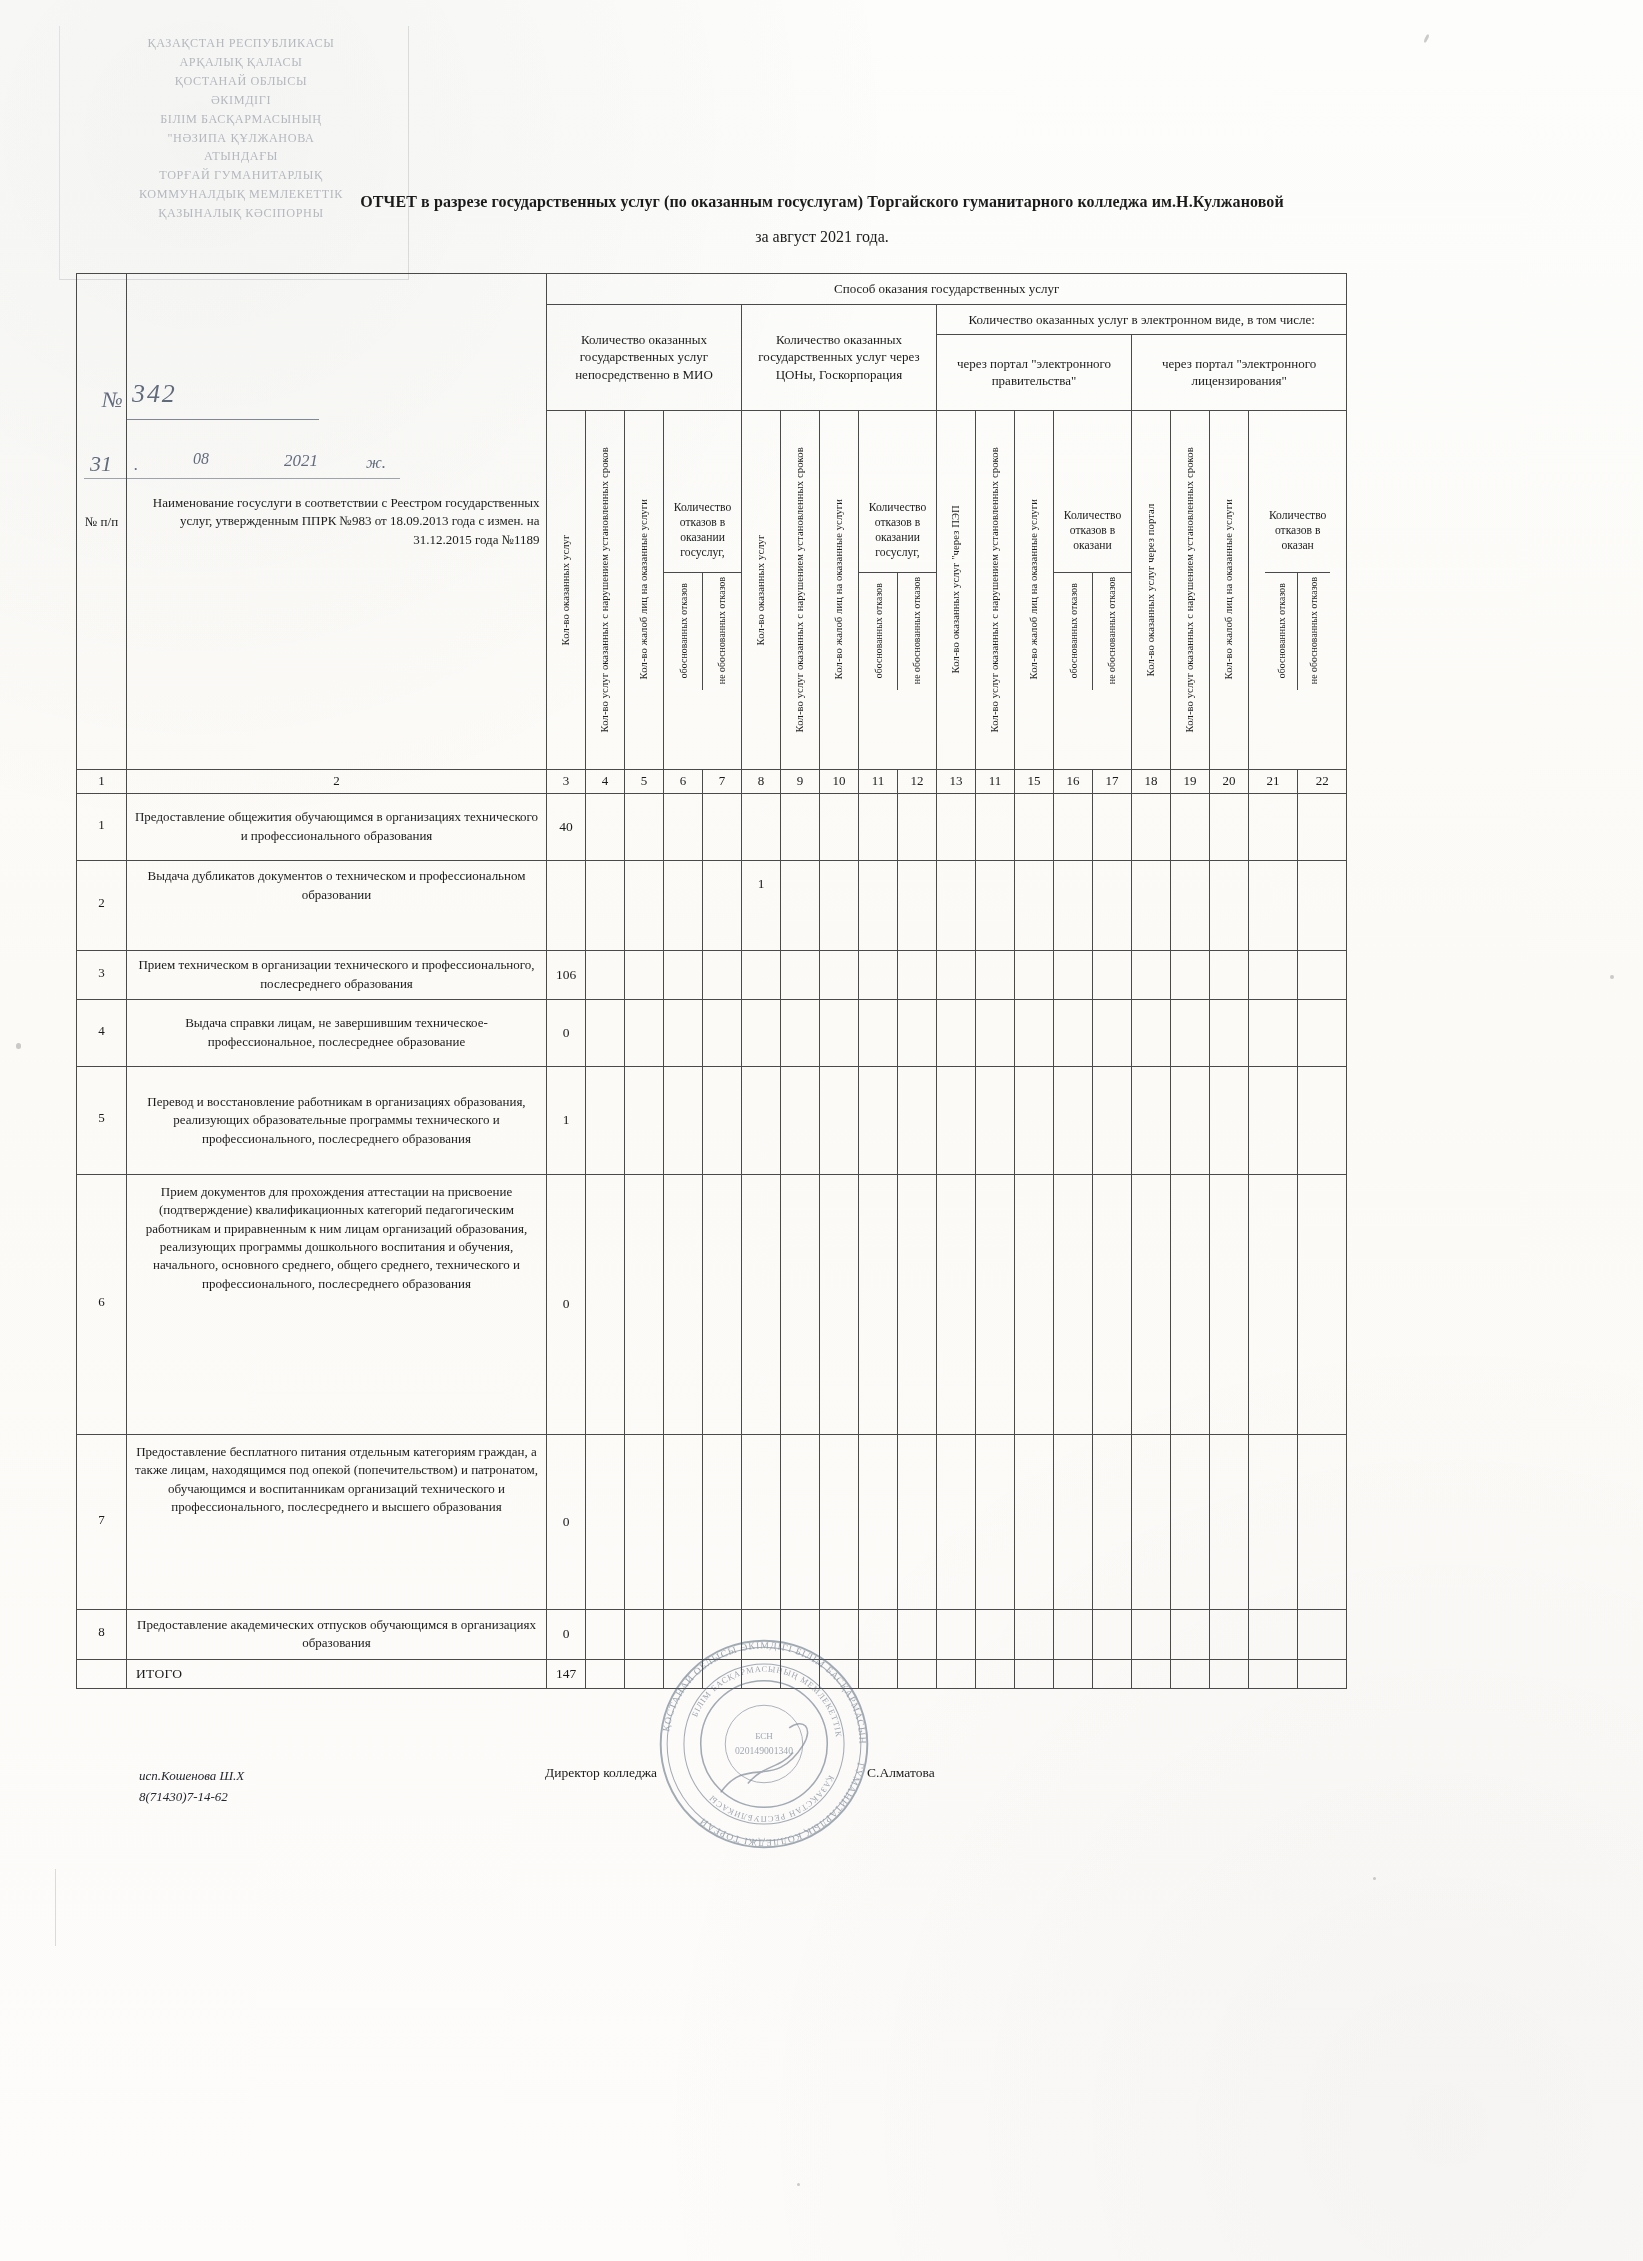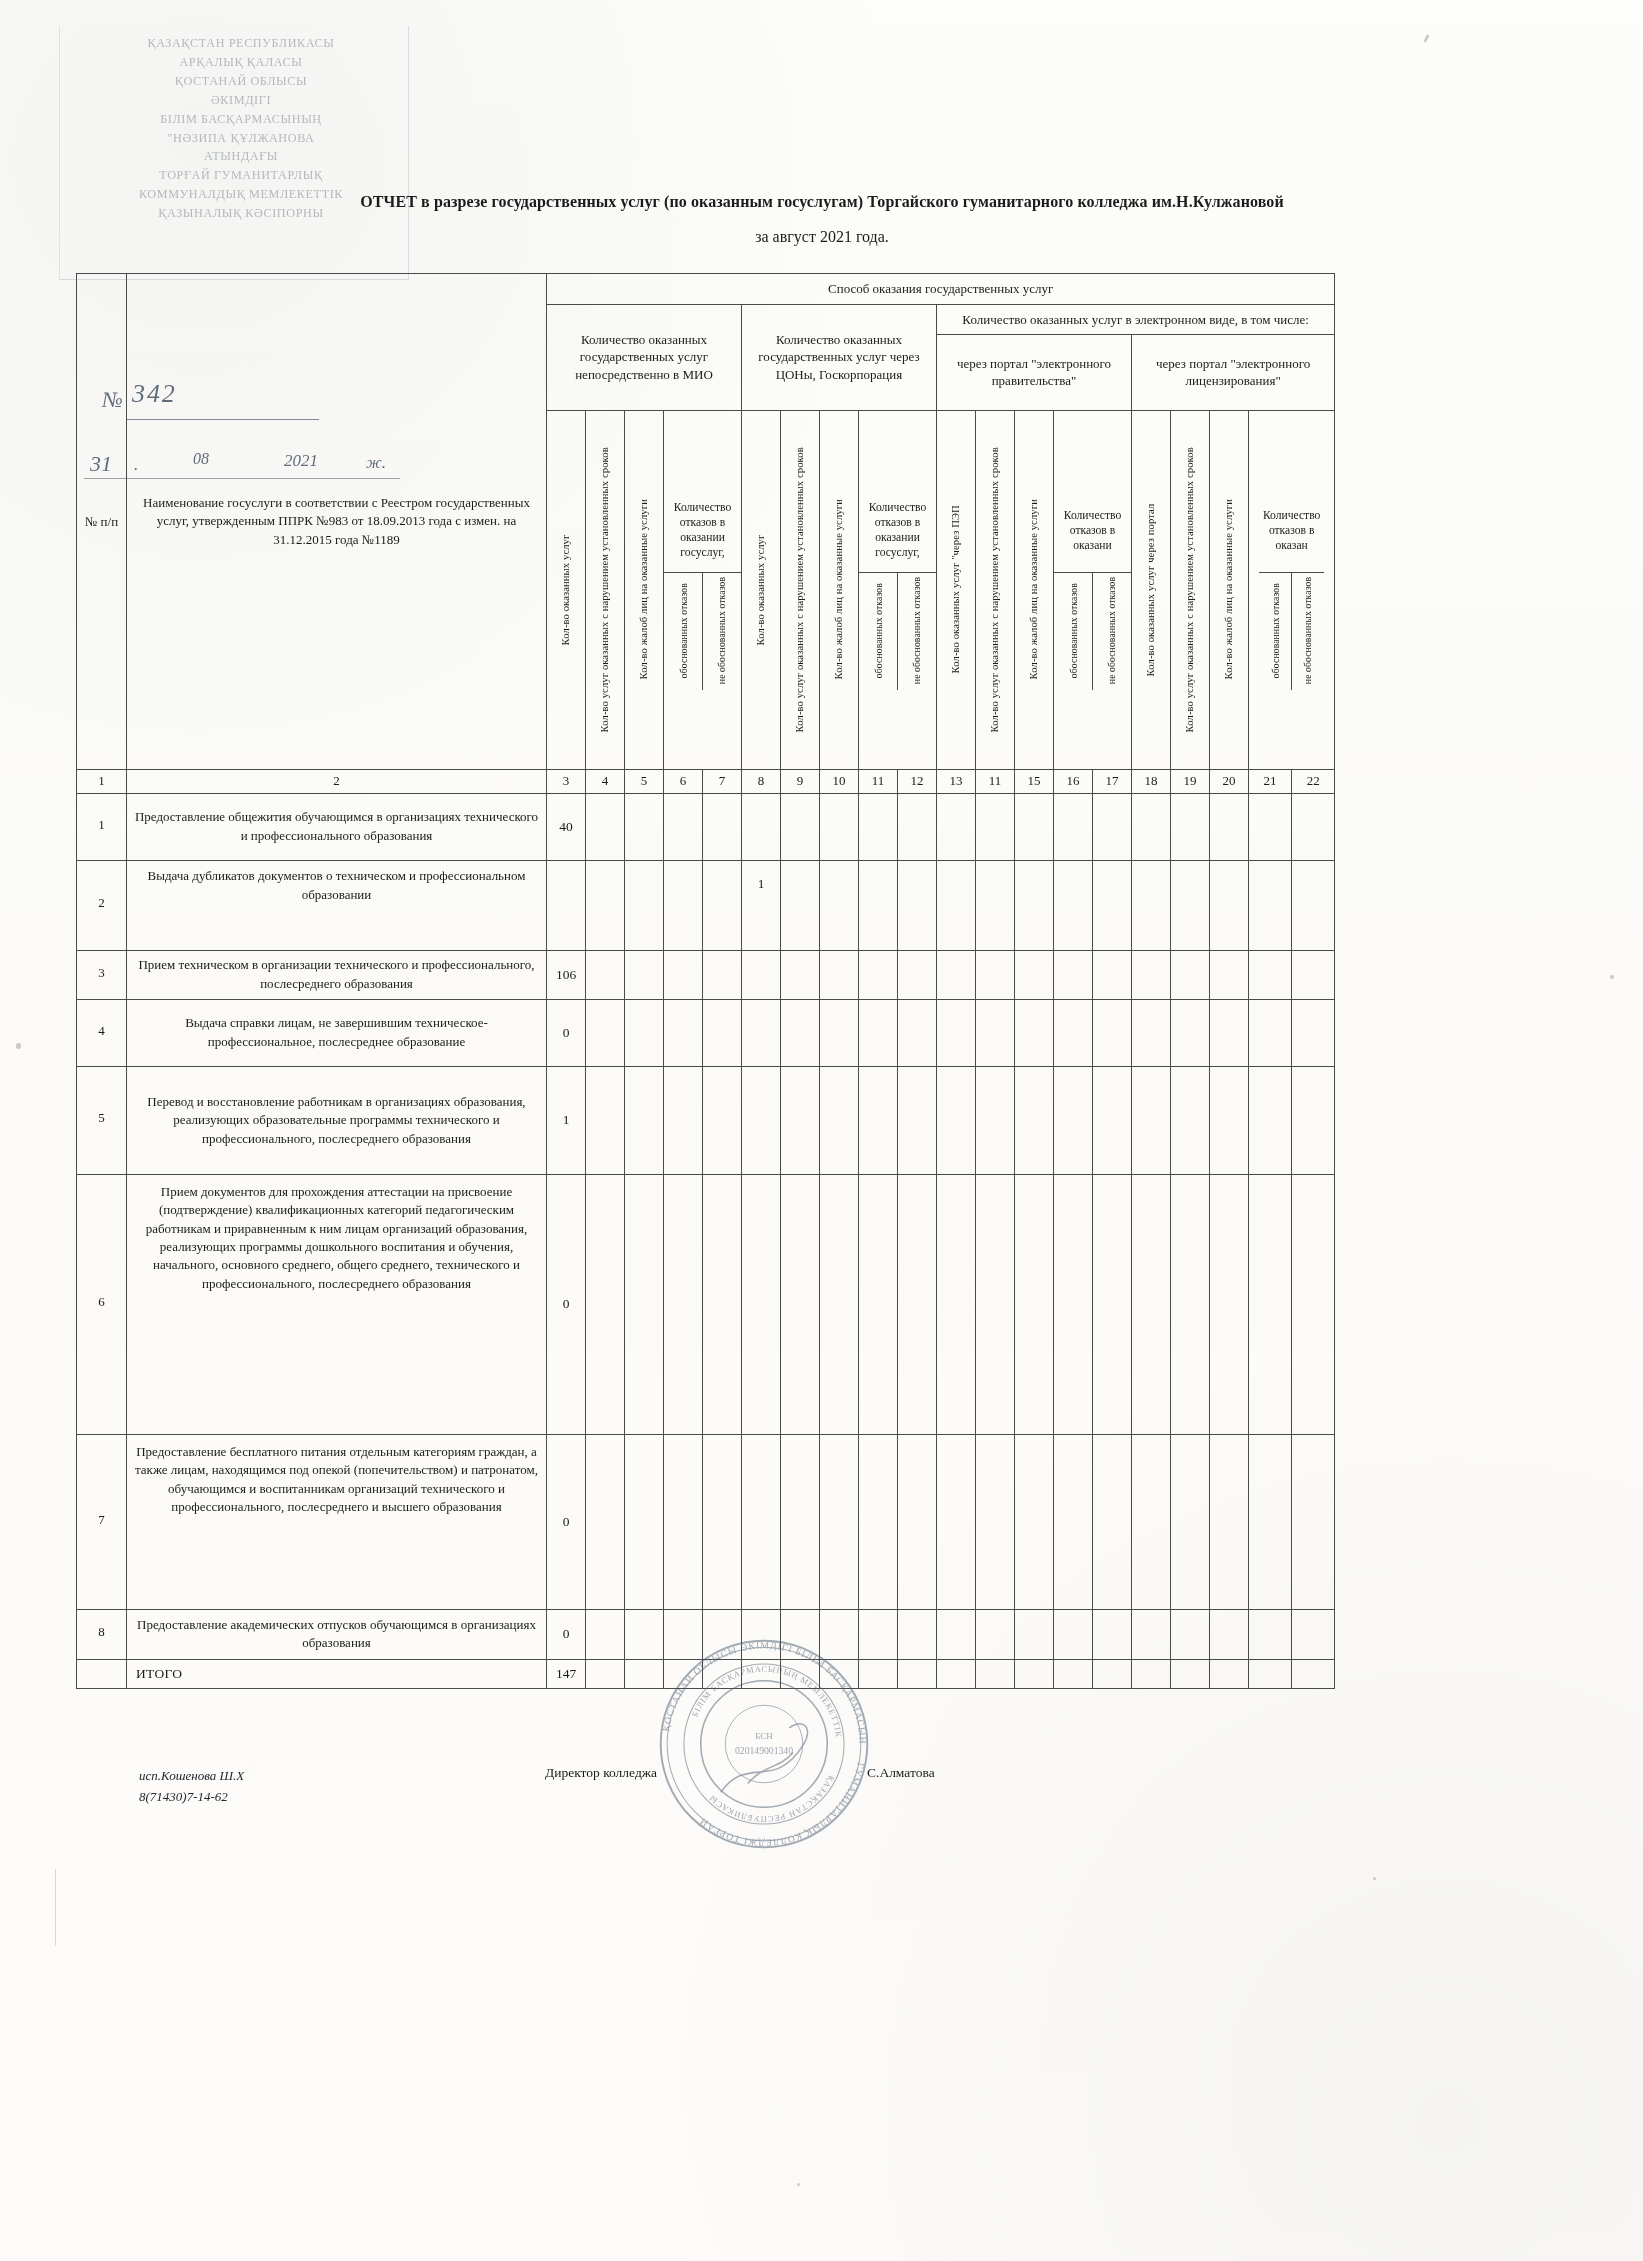--- a/index.html
+++ b/index.html
@@ -166,21 +166,21 @@
     <col style="width:39px">
       <col style="width:39px">
       <col style="width:39px">
       <col style="width:39px">
       <col style="width:39px">
   </colgroup>
 
   <tbody>
       <tr>
     <td rowspan="4" class="grp">№ п/п</td>
-    <td rowspan="4" class="grp" style="text-align:center;line-height:1.4;">Наименование госуслуги в соответствии с Реестром государственных услуг, утвержденным ППРК №983 от 18.09.2013 года с измен. на 31.12.2015 года №1189</td>
+    <td rowspan="4" class="grp" style="text-align:right;line-height:1.4;">Наименование госуслуги в соответствии с Реестром государственных услуг, утвержденным ППРК №983 от 18.09.2013 года с измен. на 31.12.2015 года №1189</td>
     <td colspan="20" class="grp" style="height:22px;">Способ оказания государственных услуг</td>
   </tr>
 
   <tr>
     <td colspan="5" rowspan="2" class="grp" style="height:97px;">Количество оказанных государственных услуг непосредственно в МИО</td>
     <td colspan="5" rowspan="2" class="grp" style="height:97px;">Количество оказанных государственных услуг через ЦОНы, Госкорпорация</td>
     <td colspan="10" class="grp">Количество оказанных услуг в электронном виде, в том числе:</td>
   </tr>
 
   <tr>
@@ -237,21 +237,21 @@
           <td style="border:none;border-right:0.6px solid #4a4a4a;width:50%;" class="vtxt small">обоснованных отказов</td>
           <td style="border:none;width:50%;" class="vtxt small">не обоснованных отказов</td>
         </tr>
       </tbody>
           </table>
     </td>
 
     <td class="vtxt">Кол-во оказанных услуг через портал</td>
     <td class="vtxt">Кол-во услуг оказанных с нарушением установленных сроков</td>
     <td class="vtxt">Кол-во жалоб лиц на оказанные услуги</td>
-    <td colspan="2" style="padding:10px !important;">
+    <td colspan="2" style="padding:16px !important;">
       <table style="border-collapse:collapse;width:100%;height:100%;">
         <tbody>
               <tr>
                 <td style="border:none;border-bottom:0.6px solid #4a4a4a;height:77px;" colspan="2" class="hdr-small">Количество отказов в оказан</td>
               </tr>
         <tr>
           <td style="border:none;border-right:0.6px solid #4a4a4a;width:50%;" class="vtxt small">обоснованных отказов</td>
           <td style="border:none;width:50%;" class="vtxt small">не обоснованных отказов</td>
         </tr>
       </tbody>

